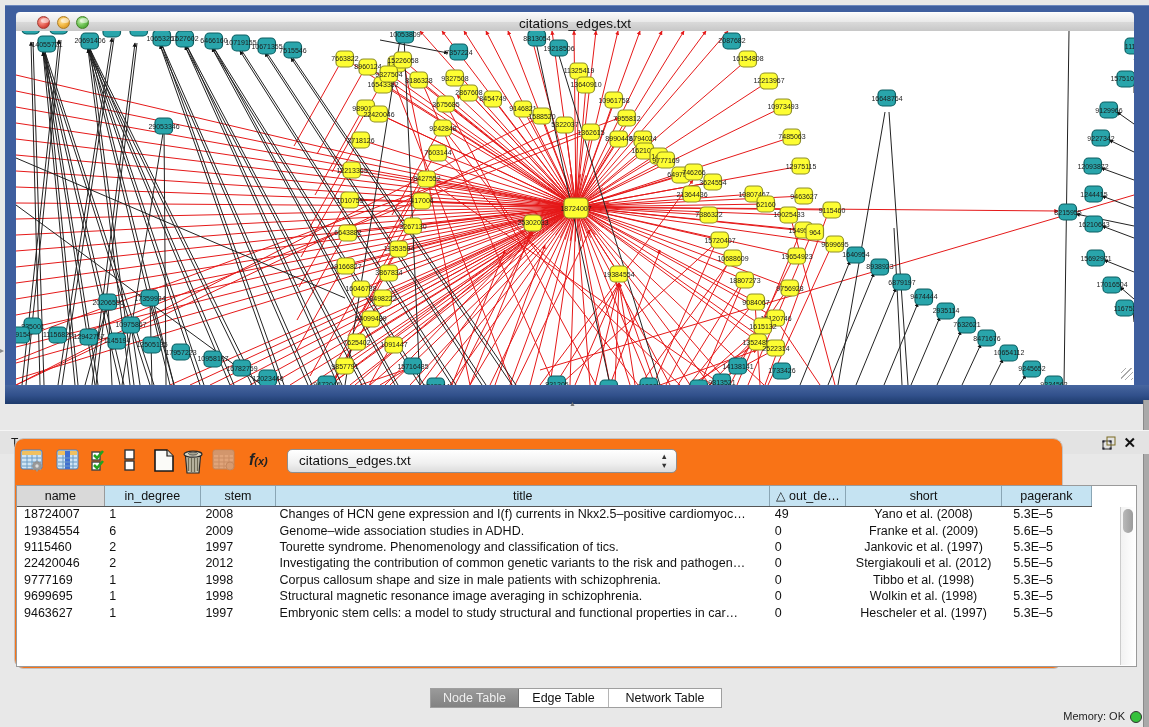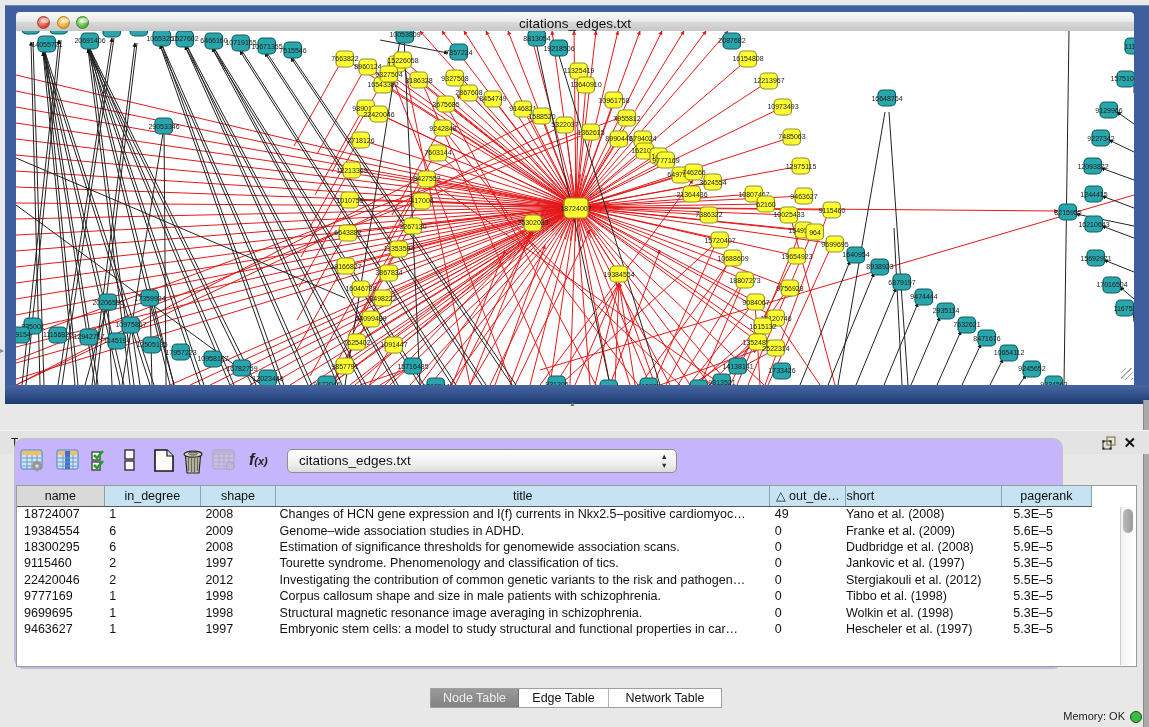--- a/index.html
+++ b/index.html
@@ -19,39 +19,39 @@
 .r{stroke:#e51919}
 #grip{position:absolute;left:1121px;top:368px;width:12px;height:12px;
 background:repeating-linear-gradient(135deg,transparent 0 3px,#aaa 3px 4px)}
 #botbar{position:absolute;left:5px;top:385px;width:1144px;height:19px;
  background:linear-gradient(#47669f,#31508b 55%,#1d3a6b)}
 #panelhead{position:absolute;left:0;top:430px;width:1149px;height:24px;background:#e3e3e3;border-top:1px solid #f5f5f5}
 #panelhead span{position:absolute;left:11px;top:5px;font-size:12px;color:#1a1a1a}
 #flicon{position:absolute;right:33px;top:5px;width:14px;height:14px}
 #xicon{position:absolute;right:13px;top:3px;font-size:15px;font-weight:bold;color:#111}
 #panelbox{position:absolute;left:14px;top:438px;width:1049px;height:231px;
- background:#c4b5fd;border:1px solid #c2c2c2;border-radius:10px}
+ background:#f97316;border:1px solid #c2c2c2;border-radius:10px}
 #toolrow{position:absolute;left:0;top:10px;height:26px;width:100%}
 .ico{position:absolute;top:0}
 #dd{position:absolute;left:272px;top:0px;width:390px;height:24px;
  background:linear-gradient(#ffffff,#f0f0f0 60%,#dcdcdc);border:1px solid #8e8e8e;border-radius:5px;
  font-size:13.5px;color:#111;line-height:22px;padding-left:11px}
 #dd .ar{position:absolute;right:8px;top:3px;font-size:7.5px;color:#333;line-height:8.5px}
 #tablebox{position:absolute;left:1px;top:46px;width:1121px;height:182px;background:#fff;border:1px solid #9a9a9a}
 table{border-collapse:collapse;table-layout:fixed;width:1075px;font-size:12.5px}
 thead td{background:#c5e3f2;height:20px;border-bottom:1.5px solid #555;border-right:1px solid #8aa6b5;
  text-align:center;color:#111;font-size:12.5px;padding:0}
 thead td.c0{background:#d9d9d9;border-right:1px solid #9a9a9a}
 tbody td{height:16.4px;color:#111;white-space:nowrap;overflow:hidden;padding:0}
 td.c0{width:87px;padding-left:7px}
 td.c1{width:96px;padding-left:5px}
 td.c2{width:75px;padding-left:5px}
 td.c3{width:493px;padding-left:4px}
 td.c4{width:76px;padding-left:5px}
-td.c5{width:155px;text-align:left}
+td.c5{width:155px;text-align:center}
 td.c6{width:90px;padding-left:12px}
 thead td.c0,thead td.c1,thead td.c2,thead td.c3,thead td.c4{padding-left:0;text-align:center}
 thead td.c6{padding-left:0;text-align:center}
 #vsb{position:absolute;right:1px;top:21px;bottom:1px;width:15px;background:linear-gradient(90deg,#f2f2f2,#fff);border-left:1px solid #ccc}
 #vsb .th{position:absolute;left:2px;top:2px;width:10px;height:24px;background:linear-gradient(90deg,#b9b9b9,#9b9b9b);border-radius:5px}
 #segs{position:absolute;left:430px;top:688px;height:20px;display:flex;font-size:12.5px;
  border:1px solid #9f9f9f;border-radius:0;overflow:hidden;background:#fff}
 .seg{height:20px;color:#111;border-right:1px solid #b5b5b5;text-align:center;padding-top:2px}
 .seg:nth-child(1){width:88px}.seg:nth-child(2){width:90px}.seg:nth-child(3){width:112px}
 .seg.on{background:linear-gradient(#9a9a9a,#7f7f7f);color:#efefef;border-right:1px solid #777}
@@ -763,21 +763,21 @@
   </svg>
   <div class="ico" style="left:234px;top:2px;font-size:16px;font-style:italic;font-weight:bold;color:#222">f<span style="font-size:11px">(x)</span></div>
   <div id="dd">citations_edges.txt<div class="ar">▲<br>▼</div></div>
  </div>
  <div id="tablebox">
   <table>
    <thead>
           <tr>
             <td class="c0">name</td>
             <td class="c1">in_degree</td>
-            <td class="c2">shape</td>
+            <td class="c2">stem</td>
             <td class="c3">title</td>
             <td class="c4">△ out_de…</td>
             <td class="c5">short</td>
             <td class="c6">pagerank</td>
           </tr>
         </thead>
    <tbody>
           <tr>
             <td class="c0">18724007</td>
             <td class="c1">1</td>
@@ -788,29 +788,20 @@
             <td class="c6">5.3E–5</td>
           </tr>
           <tr>
             <td class="c0">19384554</td>
             <td class="c1">6</td>
             <td class="c2">2009</td>
             <td class="c3">Genome–wide association studies in ADHD.</td>
             <td class="c4">0</td>
             <td class="c5">Franke et al. (2009)</td>
             <td class="c6">5.6E–5</td>
-          </tr>
-          <tr>
-            <td class="c0">18300295</td>
-            <td class="c1">6</td>
-            <td class="c2">2008</td>
-            <td class="c3">Estimation of significance thresholds for genomewide association scans.</td>
-            <td class="c4">0</td>
-            <td class="c5">Dudbridge et al. (2008)</td>
-            <td class="c6">5.9E–5</td>
           </tr>
           <tr>
             <td class="c0">9115460</td>
             <td class="c1">2</td>
             <td class="c2">1997</td>
             <td class="c3">Tourette syndrome. Phenomenology and classification of tics.</td>
             <td class="c4">0</td>
             <td class="c5">Jankovic et al. (1997)</td>
             <td class="c6">5.3E–5</td>
           </tr>

